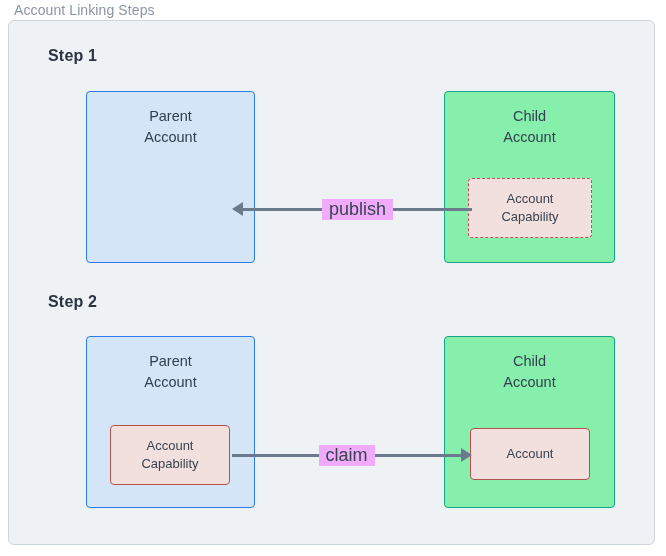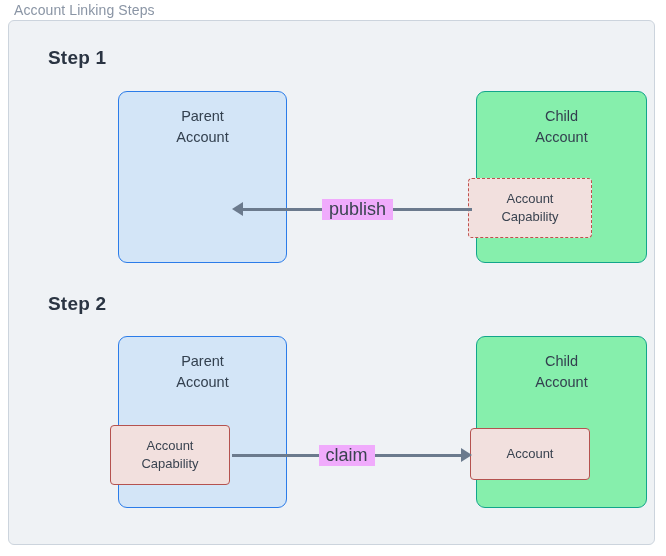--- a/index.html
+++ b/index.html
@@ -41,35 +41,34 @@
     height: 525px;
     box-sizing: border-box;
     background: #eff2f5;
     border: 1.5px solid #ccd4dd;
     border-radius: 6px;
   }
 
   
   .step-label {
     position: absolute;
-    font-size: 19px;
+    font-size: 16px;
     font-weight: bold;
     color: #2a3442;
     white-space: nowrap;
     letter-spacing: 0.2px;
   }
   #step1-label { left: 48px; top: 47px; }
   #step2-label { left: 48px; top: 293px; }
 
   
   .account-box {
     position: absolute;
     box-sizing: border-box;
-    border-radius: 9px;
-    margin-left: 32px;
+    border-radius: 4px;
   }
   .account-box .acct-title {
     position: absolute;
     left: 0;
     right: 0;
     top: 14px;
     text-align: center;
     font-size: 14.5px;
     line-height: 1.45;
     color: #33404f;

